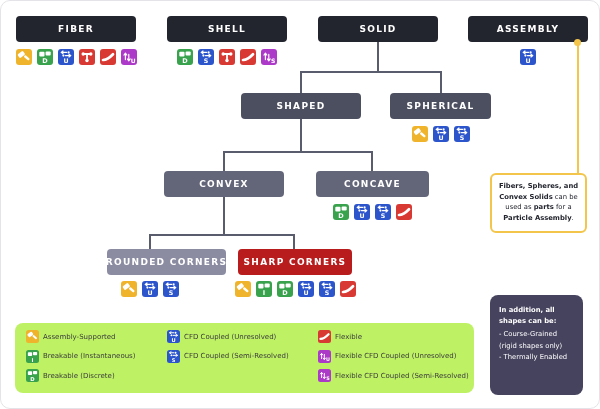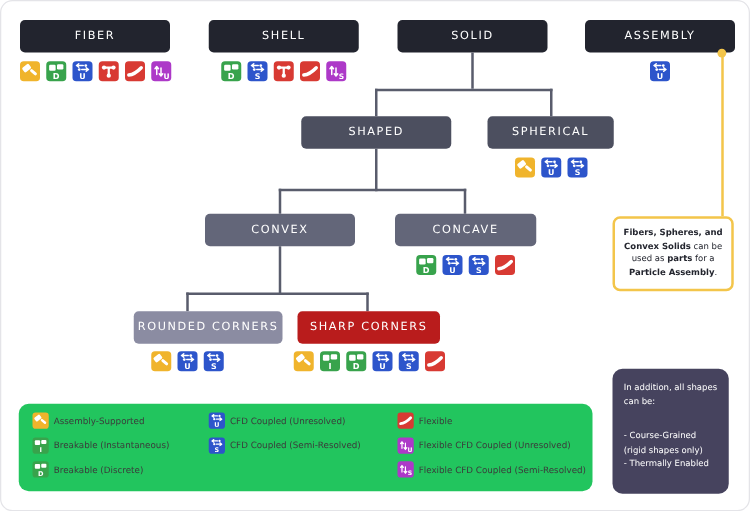--- a/index.html
+++ b/index.html
@@ -4,39 +4,39 @@
 <style>
   html,body{margin:0;padding:0;background:#fff;}
   .canvas{
     position:relative;width:600px;height:409px;background:#ffffff;
     border:1px solid #e4e4e8;border-radius:10px;overflow:hidden;
     font-family:"DejaVu Sans","Liberation Sans",sans-serif;box-sizing:border-box;
   }
   .node{
     position:absolute;height:26px;border-radius:4px;
     display:flex;align-items:center;justify-content:center;
-    color:#fff;font-weight:400;font-size:9px;letter-spacing:1.3px;white-space:nowrap;
+    color:#fff;font-weight:700;font-size:9px;letter-spacing:1.3px;white-space:nowrap;
   }
   .line{position:absolute;}
   .yline{position:absolute;}
   .ydot{position:absolute;border-radius:50%;}
   .icon-row{position:absolute;display:flex;justify-content:center;gap:5px;}
   .chip{width:16px;height:16px;border-radius:3px;display:block;flex:0 0 auto;}
   .chip svg{display:block;width:16px;height:16px;}
   .callout{
     position:absolute;background:#fff;border:2px solid #84cc16;border-radius:6px;
     font-size:6.8px;line-height:1.55;color:#23252e;text-align:center;
     padding:6px 5px;box-sizing:border-box;font-weight:400;
   }
   .callout .b{font-weight:700;}
   .info-panel{
     position:absolute;border-radius:8px;color:#fff;
     font-size:6.8px;line-height:1.65;padding:10px 9px;box-sizing:border-box;
   }
-  .info-panel .heading{font-weight:400;margin-bottom:16px;}
+  .info-panel .heading{font-weight:700;margin-bottom:2px;}
   .legend-panel{position:absolute;border-radius:8px;}
   .legend-col{position:absolute;top:7px;}
   .legend-item{display:flex;align-items:center;gap:4px;height:13px;margin-bottom:6.5px;}
   .legend-item .chip{width:13px;height:13px;border-radius:2.5px;}
   .legend-item .chip svg{width:13px;height:13px;}
   .legend-label{font-size:7px;color:#3b3b3b;font-weight:500;white-space:nowrap;}
 </style>
 </head>
 <body>
 
@@ -364,21 +364,21 @@
   <div class="callout" style="left: 489px; top: 172px; width: 97px; min-height: 60px; border-color: rgb(243, 197, 74);">
     <span class="b">Fibers, Spheres, and Convex Solids</span><span> can be used as </span><span class="b">parts</span><span> for a </span><span class="b">Particle Assembly</span><span>.</span>
   </div>
 
   <div class="info-panel" style="left: 489px; top: 294px; width: 93px; height: 100px; background: rgb(70, 67, 94);">
     <div class="heading">In addition, all shapes can be:</div>
     <div>- Course-Grained (rigid shapes only)</div>
     <div>- Thermally Enabled</div>
   </div>
 
-  <div class="legend-panel" style="left: 14px; top: 322px; width: 459px; height: 70px; background: #22c55e; text-decoration: underline;">
+  <div class="legend-panel" style="left: 14px; top: 322px; width: 459px; height: 70px; background: #bef264; text-decoration: underline;">
     <div class="legend-col" style="left:11px">
         <div class="legend-item">
           <span class="chip" style="background: rgb(240, 180, 44);">
             <svg viewBox="0 0 16 16" width="16" height="16" xmlns="http://www.w3.org/2000/svg">
               <g fill="#fff">
                 <rect x="2" y="3.2" width="6.6" height="4.6" rx="1.2" transform="rotate(-38 5.3 5.5)"></rect>
                 <rect x="7.6" y="7.6" width="6.4" height="2.4" rx="1.2" transform="rotate(40 10.8 8.8)"></rect>
               </g>
             </svg>
           </span>

